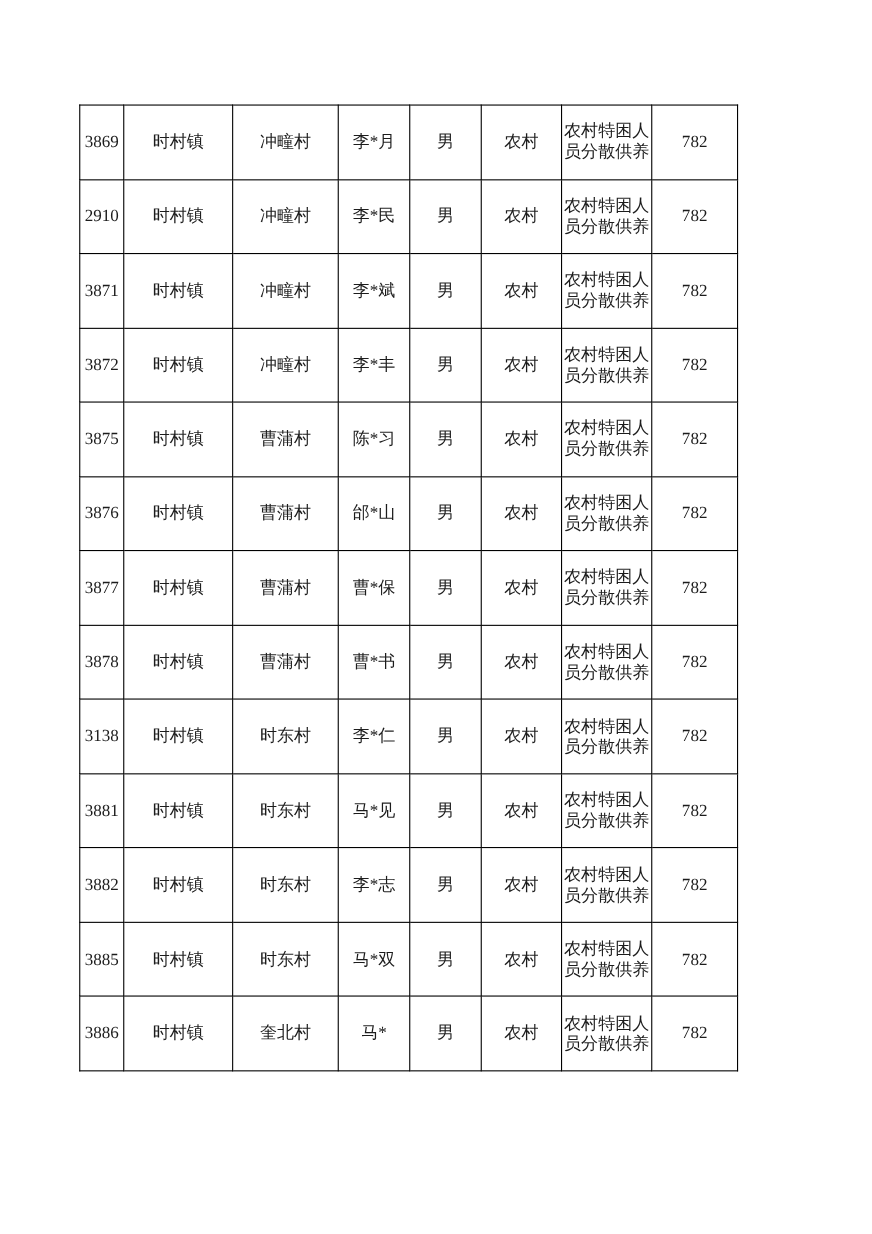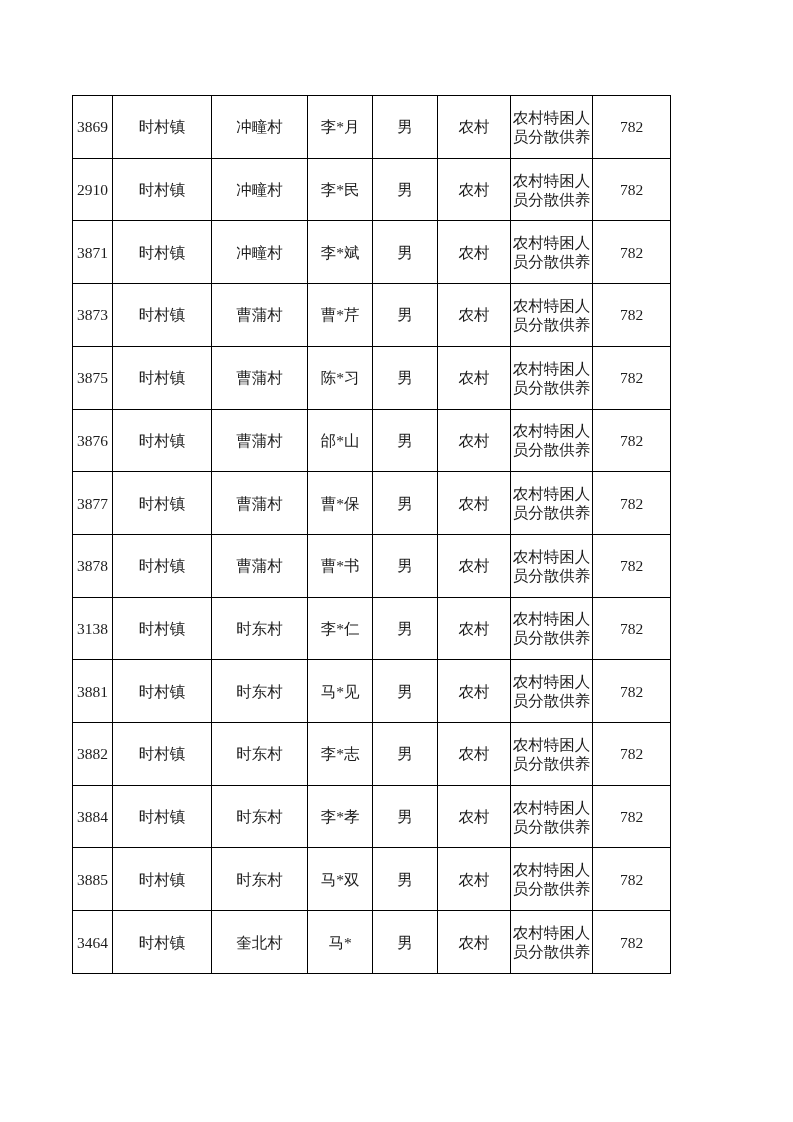--- a/index.html
+++ b/index.html
@@ -86,24 +86,24 @@
     <td class="cell-serial">3871</td>
     <td class="cell-town">时村镇</td>
     <td class="cell-village">冲疃村</td>
     <td class="cell-name">李*斌</td>
     <td class="cell-gender">男</td>
     <td class="cell-area">农村</td>
     <td class="cell-category">农村特困人员分散供养</td>
     <td class="cell-amount">782</td>
   </tr>
         <tr>
-    <td class="cell-serial">3873</td>
+    <td class="cell-serial">3872</td>
     <td class="cell-town">时村镇</td>
-    <td class="cell-village">曹蒲村</td>
-    <td class="cell-name">曹*芹</td>
+    <td class="cell-village">冲疃村</td>
+    <td class="cell-name">李*丰</td>
     <td class="cell-gender">男</td>
     <td class="cell-area">农村</td>
     <td class="cell-category">农村特困人员分散供养</td>
     <td class="cell-amount">782</td>
   </tr>
         <tr>
     <td class="cell-serial">3875</td>
     <td class="cell-town">时村镇</td>
     <td class="cell-village">曹蒲村</td>
     <td class="cell-name">陈*习</td>
@@ -166,41 +166,31 @@
     <td class="cell-serial">3882</td>
     <td class="cell-town">时村镇</td>
     <td class="cell-village">时东村</td>
     <td class="cell-name">李*志</td>
     <td class="cell-gender">男</td>
     <td class="cell-area">农村</td>
     <td class="cell-category">农村特困人员分散供养</td>
     <td class="cell-amount">782</td>
   </tr>
         <tr>
-    <td class="cell-serial">3884</td>
-    <td class="cell-town">时村镇</td>
-    <td class="cell-village">时东村</td>
-    <td class="cell-name">李*孝</td>
-    <td class="cell-gender">男</td>
-    <td class="cell-area">农村</td>
-    <td class="cell-category">农村特困人员分散供养</td>
-    <td class="cell-amount">782</td>
-  </tr>
-        <tr>
     <td class="cell-serial">3885</td>
     <td class="cell-town">时村镇</td>
     <td class="cell-village">时东村</td>
     <td class="cell-name">马*双</td>
     <td class="cell-gender">男</td>
     <td class="cell-area">农村</td>
     <td class="cell-category">农村特困人员分散供养</td>
     <td class="cell-amount">782</td>
   </tr>
         <tr>
-    <td class="cell-serial">3464</td>
+    <td class="cell-serial">3886</td>
     <td class="cell-town">时村镇</td>
     <td class="cell-village">奎北村</td>
     <td class="cell-name">马*</td>
     <td class="cell-gender">男</td>
     <td class="cell-area">农村</td>
     <td class="cell-category">农村特困人员分散供养</td>
     <td class="cell-amount">782</td>
   </tr>
       </tbody>
   </table>

